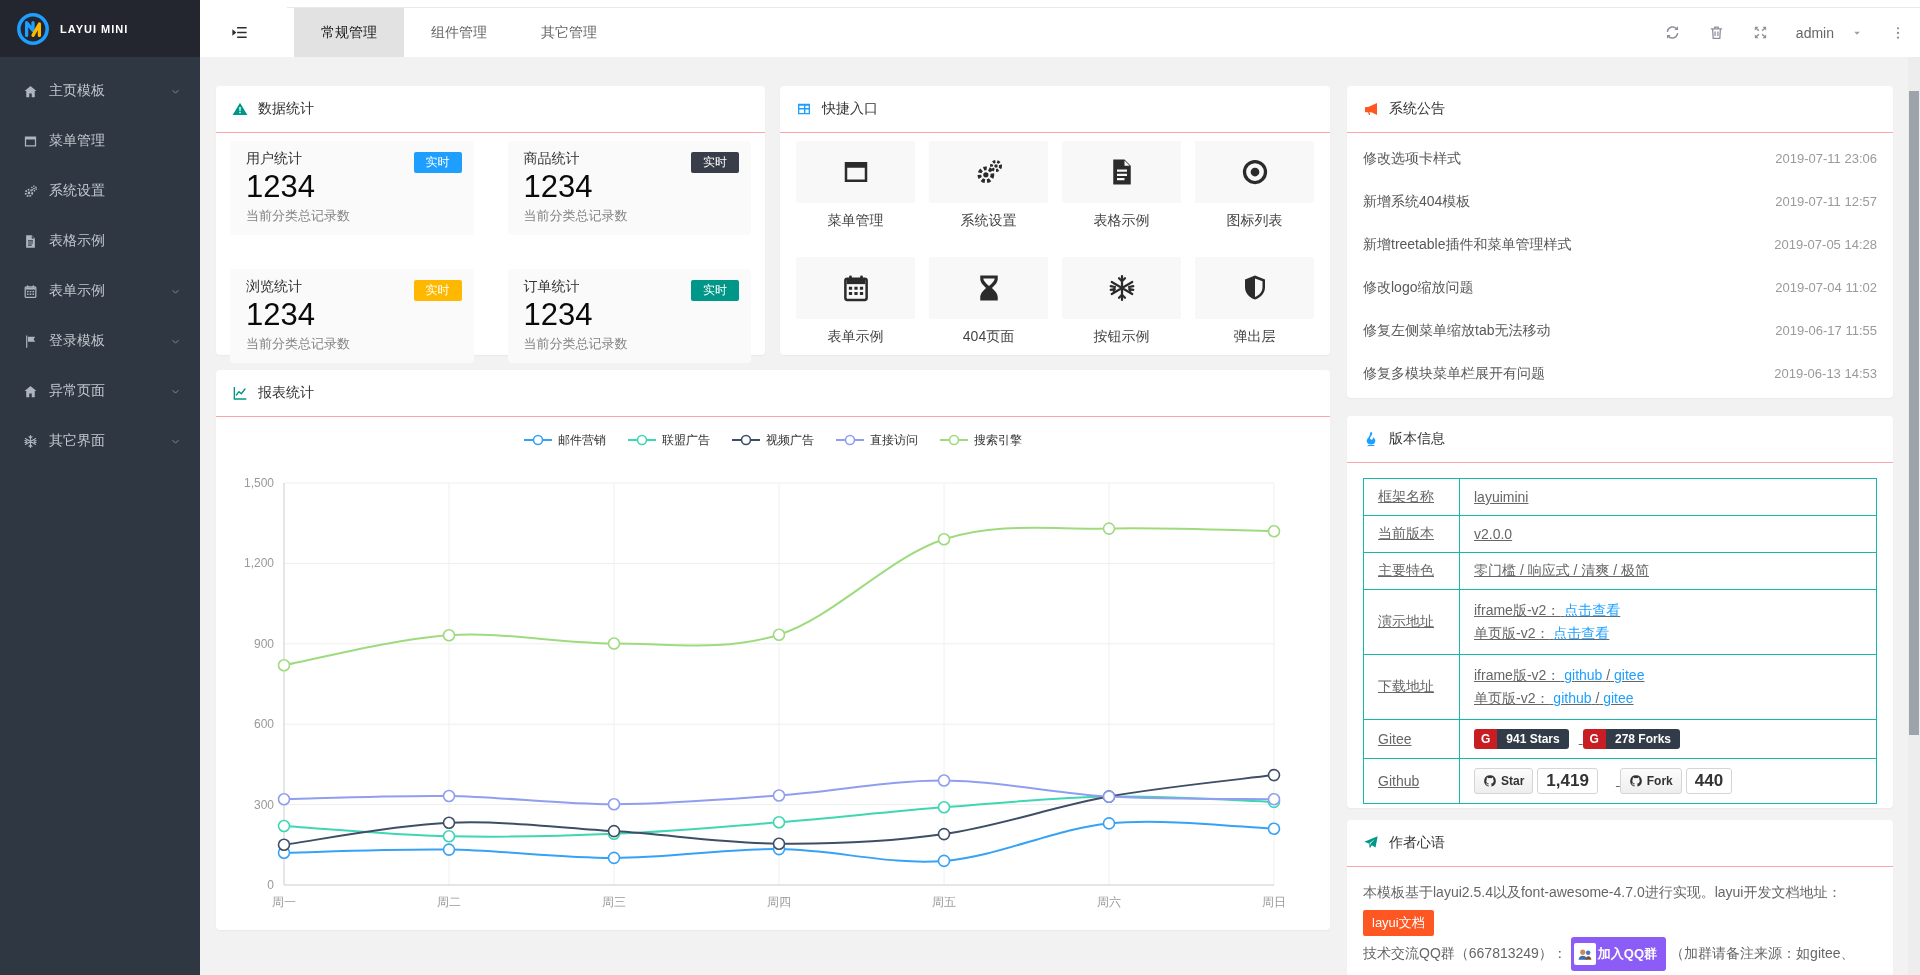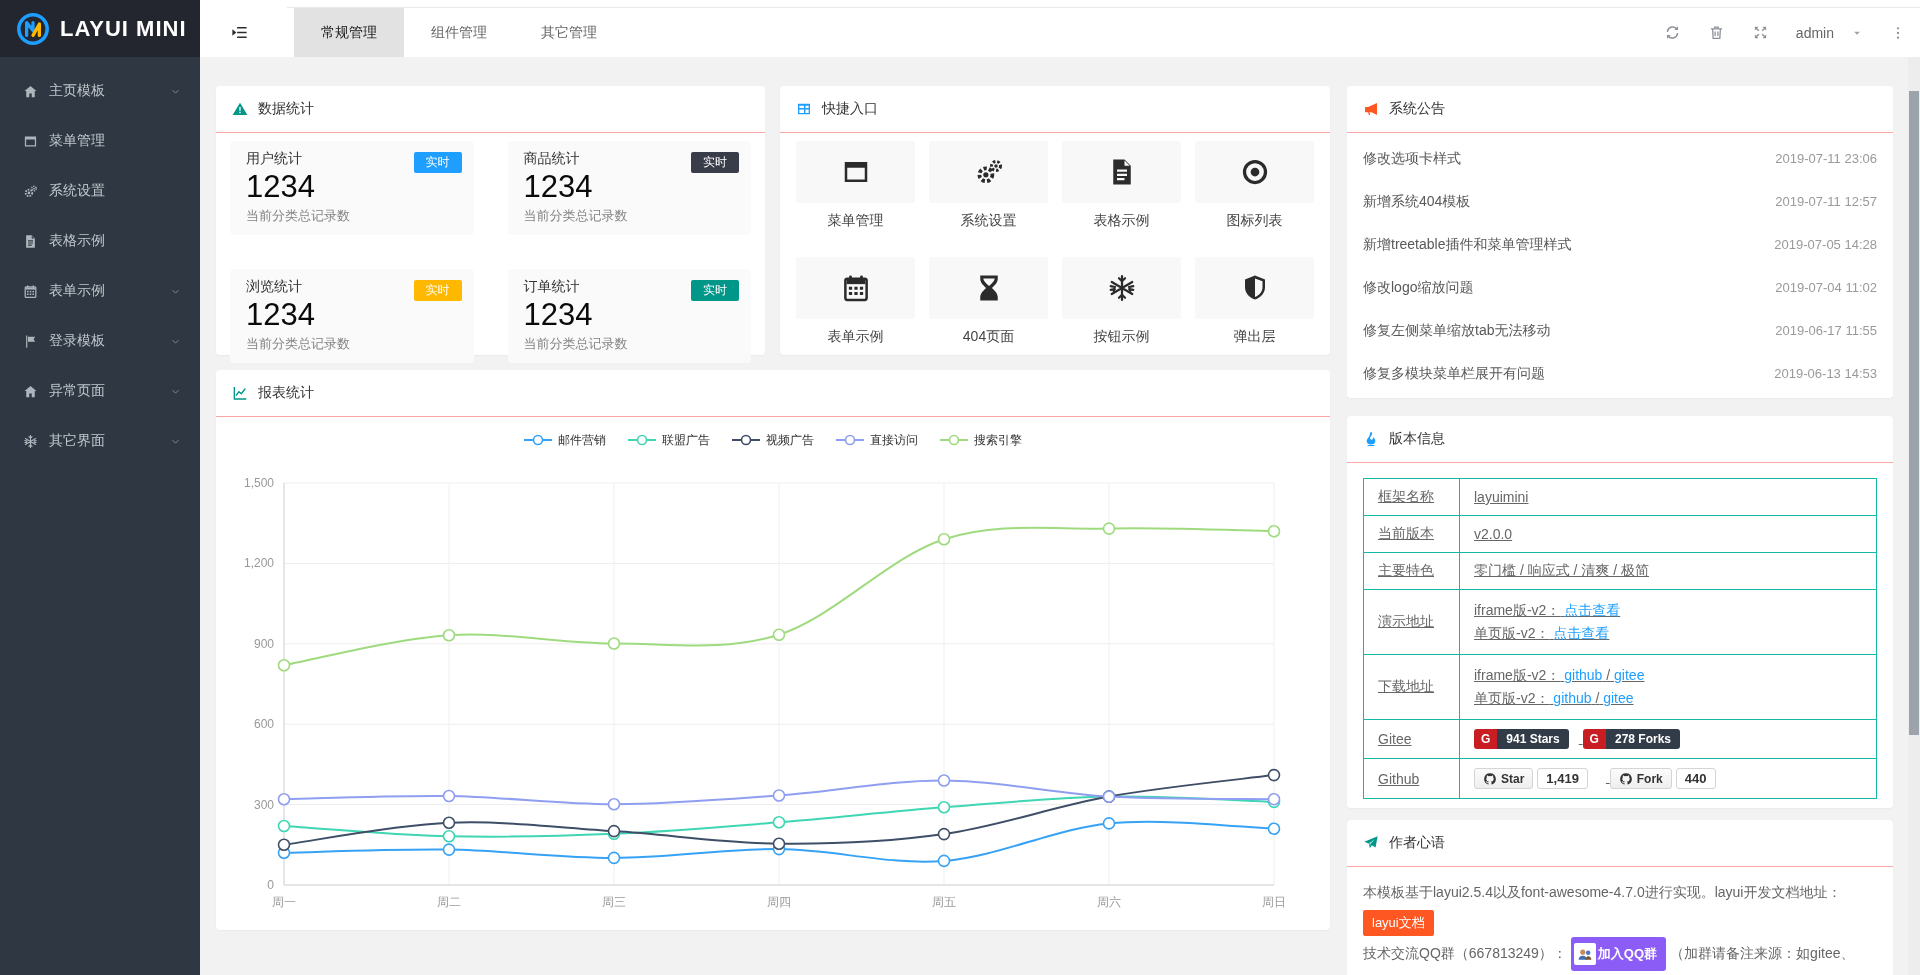--- a/index.html
+++ b/index.html
@@ -3,21 +3,21 @@
 <meta charset="utf-8">
 <style>
   * { margin:0; padding:0; box-sizing:border-box; }
   html,body { width:1920px; height:975px; overflow:hidden; background:#f2f2f2;
     font-family:"Liberation Sans","DejaVu Sans",sans-serif; font-size:14px; color:#333; }
   .ic { width:1em; height:1em; display:inline-block; vertical-align:-0.12em; }
 
   
   .sidebar { position:absolute; left:0; top:0; width:200px; height:975px; background:#2e3742; z-index:5; }
   .logo { height:57px; background:#23262e; display:flex; align-items:center; padding-left:16px; gap:10px; cursor:pointer; }
-  .logo-title { color:#fff; font-size:22px; font-weight:bold; letter-spacing:1px; }
+  .logo-title { color:#fff; font-size:11px; font-weight:bold; letter-spacing:1px; }
   .side-menu { padding-top:9px; }
   .side-item { height:50px; display:flex; align-items:center; padding:0 20px 0 22px; color:#c2c7cd; cursor:pointer; position:relative; }
   .side-item .mico { font-size:15px; color:#aeb5bc; margin-right:10px; width:17px; text-align:center; }
   .side-item .chev { position:absolute; right:18px; font-size:13px; color:#8a9097; }
 
   
   .header { position:absolute; left:200px; top:0; right:0; height:57px; background:#fff; }
   .header::after { content:''; position:absolute; left:87px; right:0; top:7px; height:1px; background:#e9e9e9; }
   .collapse-btn { position:absolute; left:30px; top:8px; height:49px; display:flex; align-items:center; font-size:19px; color:#2d2d2d; cursor:pointer; }
   .tabbar { position:absolute; left:94px; top:8px; height:49px; display:flex; }
@@ -70,21 +70,21 @@
   .vtable td { border:1px solid #14b8a6; padding:9px 14px; font-size:14px; color:#666;text-decoration:underline; }
   .vtable td.vlabel { width:96px; }
   .vline { line-height:23px; }
   a.link { color:#1E9FFF; text-decoration:none; cursor:pointer; }
   .gitee-badge { display:inline-flex; margin-right:10px; font-size:12px; font-weight:bold; cursor:pointer; border-radius:3px; overflow:hidden; vertical-align:middle; }
   .gitee-badge .gb-l { background:#c71d23; color:#fff; padding:3px 7px; }
   .gitee-badge .gb-r { background:#323b48; color:#fff; padding:3px 9px; }
   .gh-group { display:inline-flex; margin-right:18px; vertical-align:middle; }
   .gh-btn { display:inline-flex; align-items:center; gap:4px; font-size:12px; font-weight:bold; color:#333;
     background:linear-gradient(#fcfcfc,#eee); border:1px solid #d5d5d5; border-radius:3px; padding:2px 8px; cursor:pointer; }
-  .gh-count { display:inline-flex; align-items:center; font-size:13px; font-weight:bold; color:#333;
+  .gh-count { display:inline-flex; align-items:center; font-size:17px; font-weight:bold; color:#333;
     background:#fff; border:1px solid #d5d5d5; border-radius:3px; padding:2px 8px; margin-left:4px; cursor:pointer; }
 
   
   #author-card { left:1147px; top:763px; width:546px; height:240px; }
   .author-body { padding:10px 16px; font-size:14px; color:#666; line-height:30px; }
   .doc-badge { display:inline-block; background:#ff5722; color:#fff; font-size:13px; padding:1px 9px; border-radius:2px; line-height:24px; cursor:pointer; }
   .qq-btn { display:inline-flex; align-items:center; background:#8b5cf6; border-radius:3px; padding:2px 9px 2px 3px; gap:2px; cursor:pointer; vertical-align:middle; margin:0 4px; }
   .qq-btn .qlabel { color:#fff; font-size:13px; font-weight:bold; }
   .qq-btn .qico { background:#fff; border-radius:2px; width:22px; height:22px; display:flex; align-items:center; justify-content:center; font-size:18px; }
 

